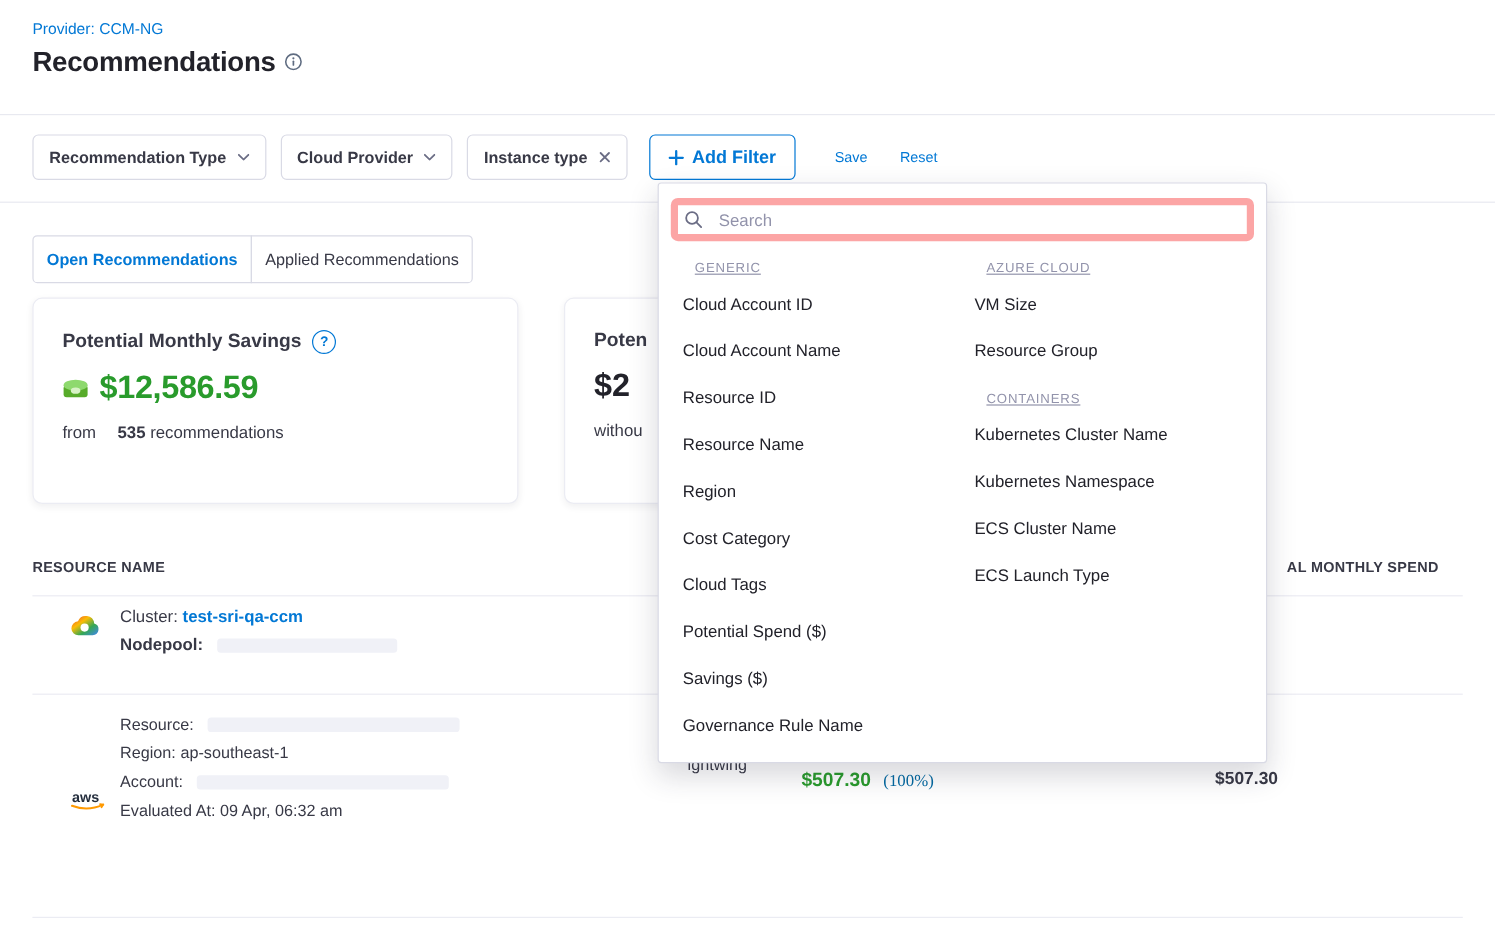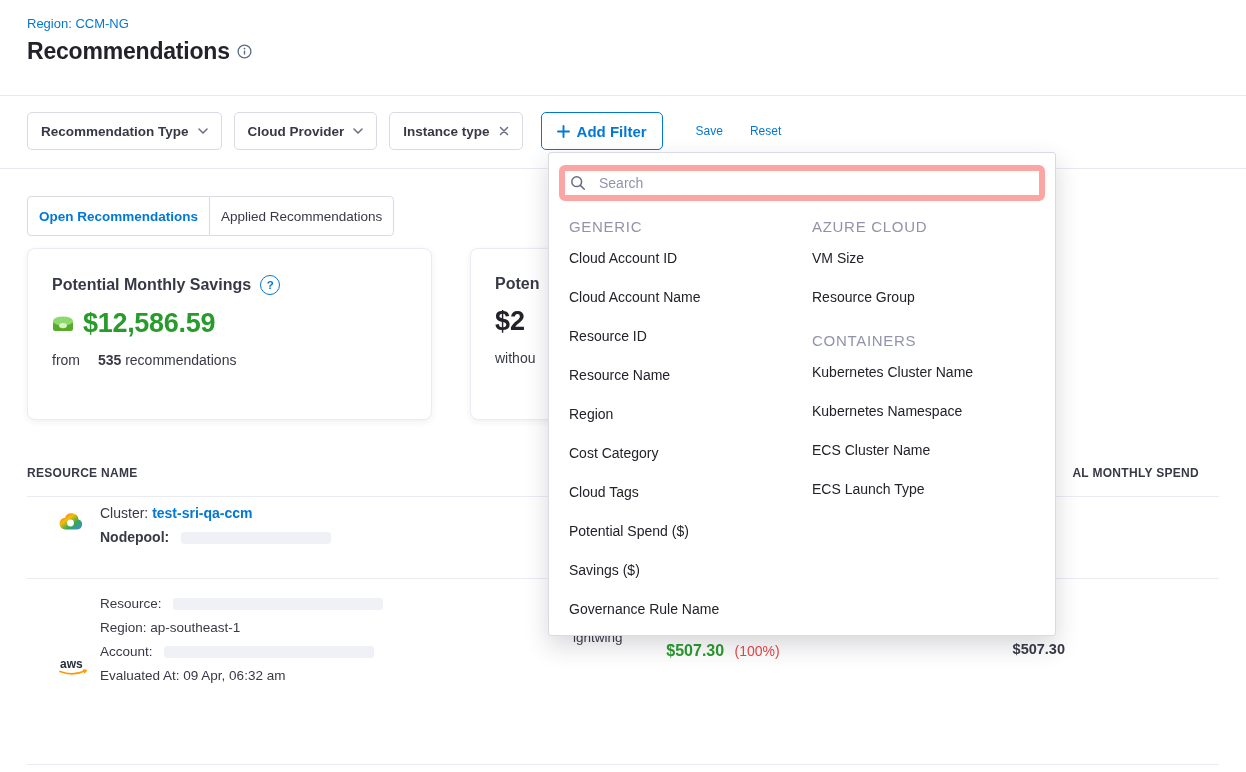--- a/index.html
+++ b/index.html
@@ -52,51 +52,51 @@
         background:#fff;border:1px solid #d9dae5;border-radius:3px;z-index:20;
         box-shadow:0 10px 24px rgba(40,41,61,0.18);}
   .search-wrap{position:relative;margin:12px 10px 0 10px;}
   .search-wrap svg{position:absolute;left:11px;top:10px;}
   .search-input{width:100%;height:36px;box-sizing:border-box;border:6px solid #fca5a5;border-radius:6px;
         padding:0 10px 0 34px;font-size:14px;color:#22222a;outline:none;background:#fff;
         font-family:"Liberation Sans",sans-serif;}
   .search-input::placeholder{color:#9293ab;}
   .menu-cols{display:flex;padding:2px 10px 8px 10px;}
   .menu-col{width:50%;box-sizing:border-box;padding:0 10px;}
-  .menu-heading{font-size:15px;color:#9293ab;letter-spacing:0.7px;margin:15px 0 4px 0;font-weight:500;}
+  .menu-heading{font-size:11px;color:#9293ab;letter-spacing:0.7px;margin:15px 0 4px 10px;font-weight:500;text-decoration:underline;}
   .menu-item{font-size:14px;color:#22222a;padding:10px 0;line-height:19px;cursor:pointer;border-radius:4px;}
 
   
   .tbl-header{position:absolute;left:27px;top:466px;width:1172px;display:flex;
         justify-content:space-between;font-size:12px;font-weight:700;color:#383946;letter-spacing:0.3px;}
   .sep{position:absolute;left:27px;width:1192px;height:1px;background:#ebecf3;}
   .s1{top:496px}.s2{top:578px}.s3{top:764px}
 
   .row1-icon{position:absolute;left:57px;top:510px;}
   .row1-text{position:absolute;left:100px;top:503px;font-size:14px;line-height:20px;}
   .link-bold{color:#0278d5;font-weight:700;cursor:pointer;}
   .lbl-bold{font-weight:700;color:#383946;}
   .redacted{display:inline-block;height:12px;background:#f0f1f7;border-radius:3px;vertical-align:middle;margin-left:8px;}
   .row1-spend{position:absolute;left:1040px;top:512px;width:30px;font-size:14.5px;font-weight:700;color:#383946;}
 
   .row2-icon{position:absolute;left:57px;top:656px;}
   .row2-text{position:absolute;left:100px;top:592px;font-size:13.5px;line-height:24px;color:#383946;}
   .row2-hidden{position:absolute;left:553px;top:630px;font-size:13.5px;color:#383946;z-index:5;margin-left:20px;}
   .row2-savings{position:absolute;left:628px;top:642px;width:190px;text-align:center;white-space:nowrap;}
   .sav-amt{font-size:16px;font-weight:800;color:#299b2c;}
-  .sav-pct{font-size:14px;color:#ef4444;margin-left:6px;}
+  .sav-pct{font-size:14px;color:#0369a1;margin-left:6px;font-family:Liberation Serif, serif;}
   .row2-spend{position:absolute;left:970px;top:641px;width:95px;text-align:right;
               font-size:14.5px;font-weight:700;color:#383946;}
 </style>
 </head>
 <body>
 
 <div class="screen">
 
-  <div class="breadcrumb">Region: CCM-NG</div>
+  <div class="breadcrumb">Provider: CCM-NG</div>
   <div class="title-row">
     <span class="page-title">Recommendations</span>
     <span style="display:flex;">
       <svg width="15" height="15" viewBox="0 0 15 15">
           <circle cx="7.5" cy="7.5" r="6.4" fill="none" stroke="#5f6c81" stroke-width="1.3"></circle>
           <circle cx="7.5" cy="4.6" r="0.9" fill="#5f6c81"></circle>
           <rect x="6.8" y="6.4" width="1.4" height="4.4" rx="0.7" fill="#5f6c81"></rect>
         </svg>
     </span>
   </div>

